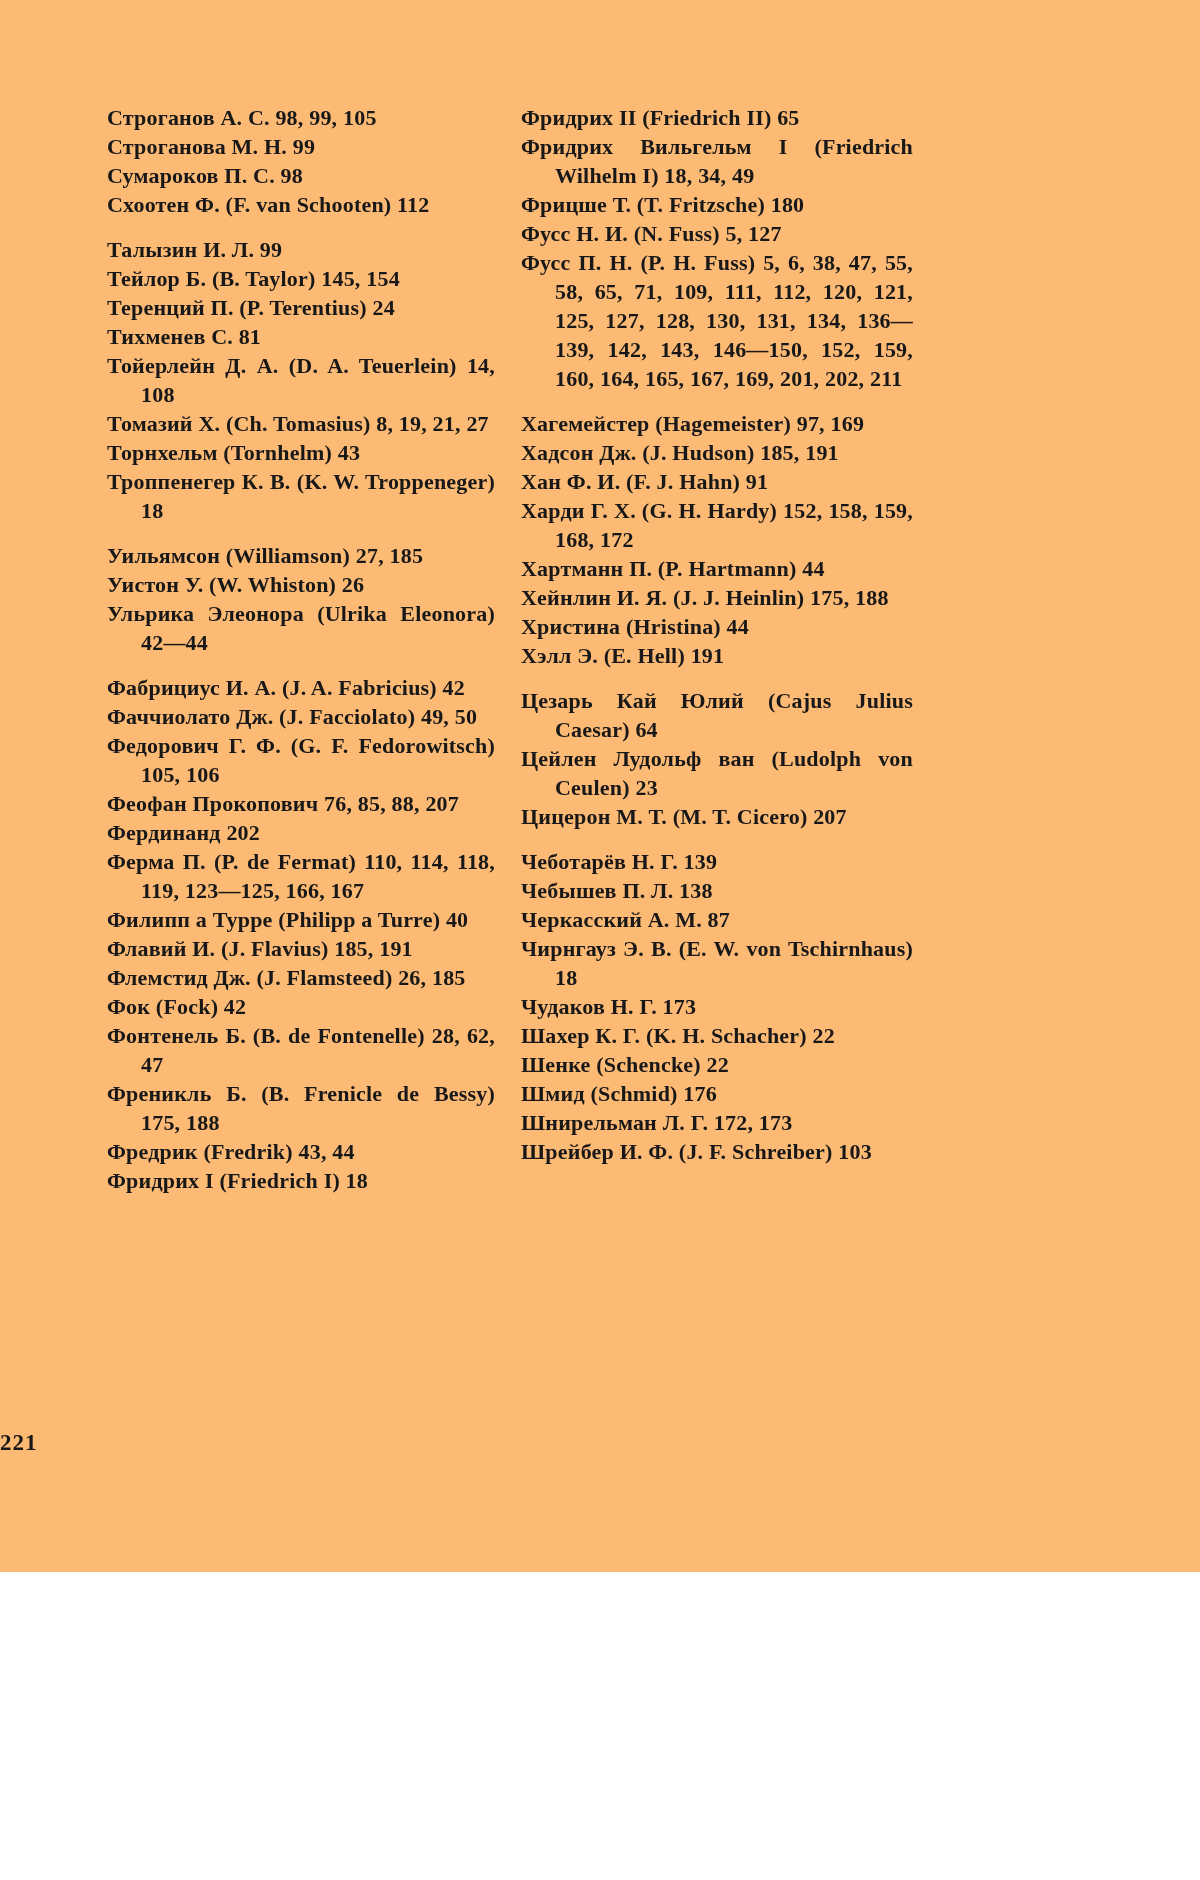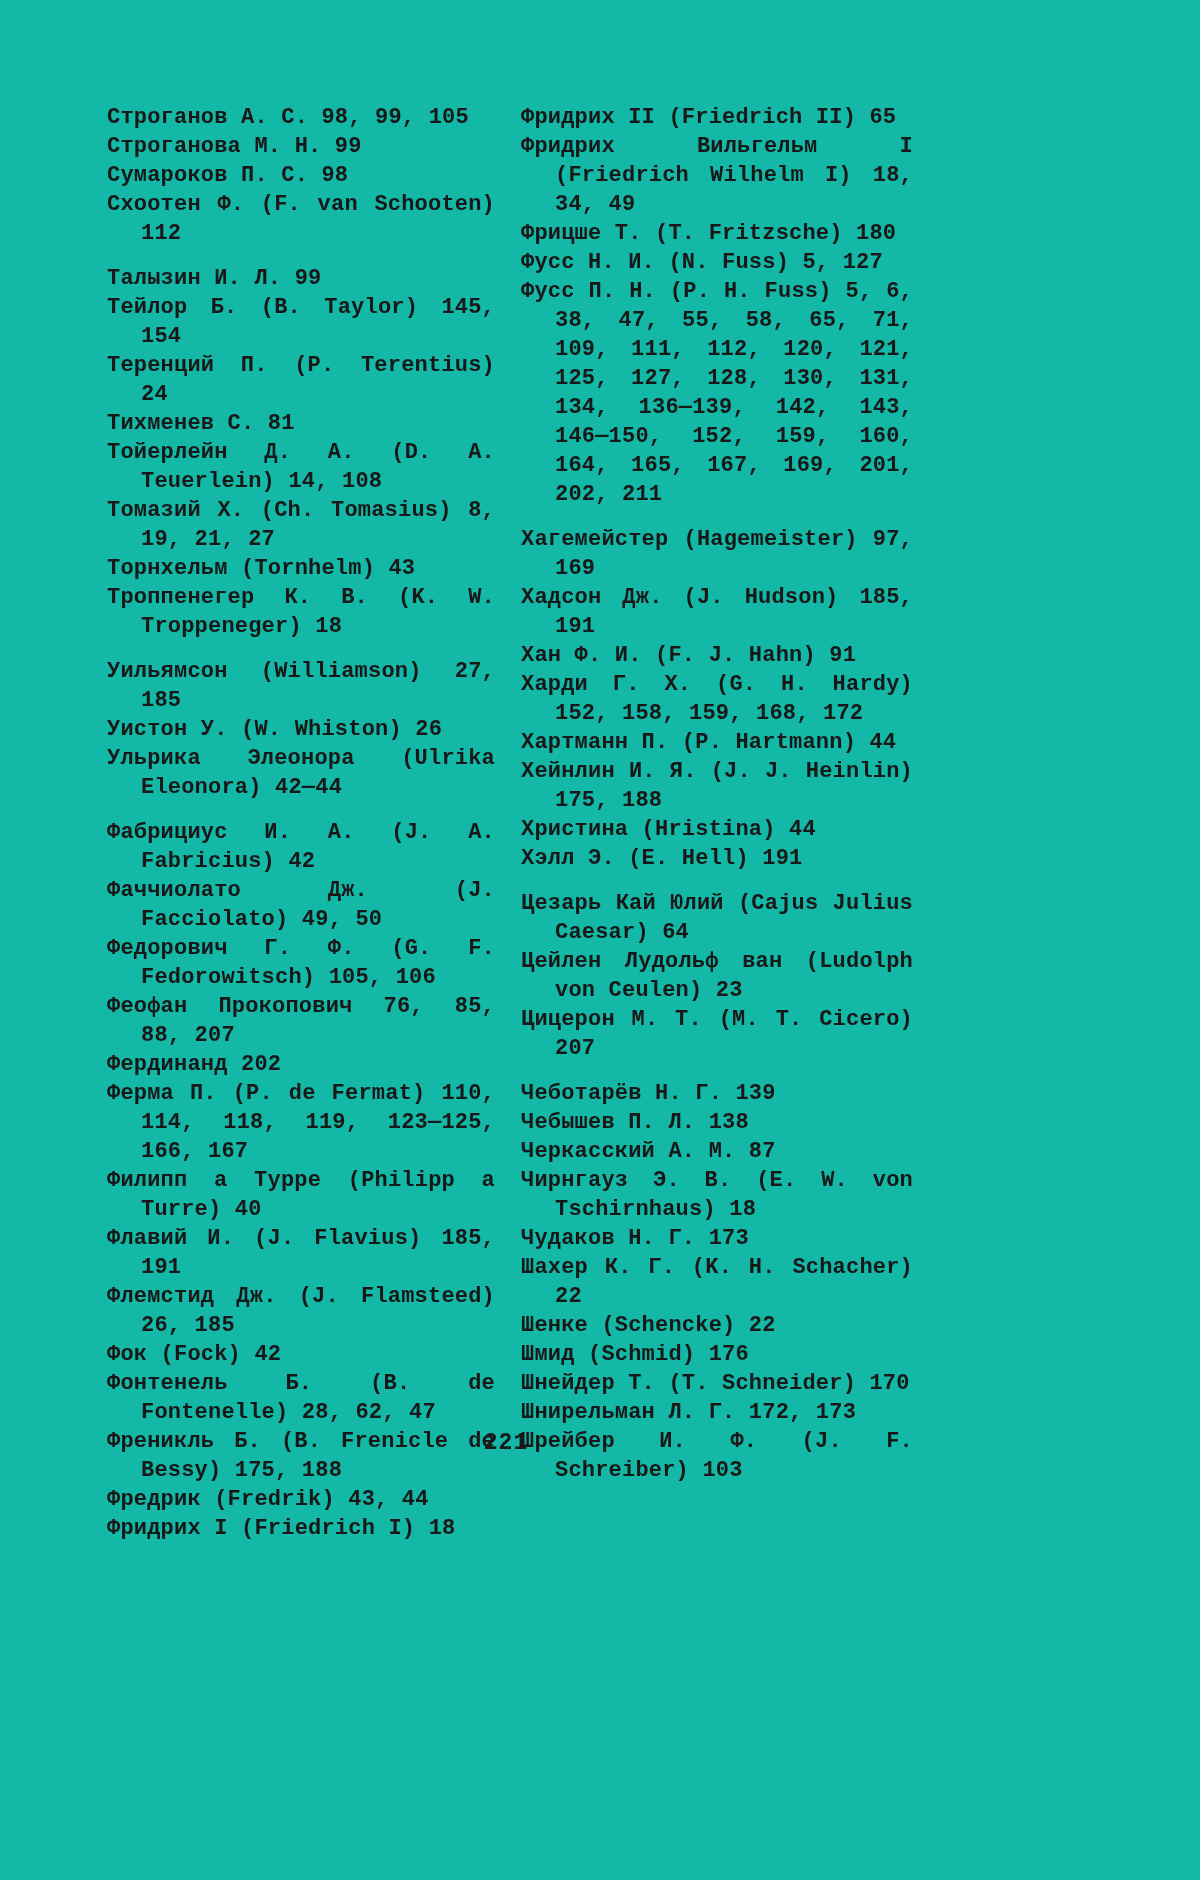--- a/index.html
+++ b/index.html
@@ -3,23 +3,23 @@
 <meta charset="utf-8">
 <style>
   html, body {
     margin: 0;
     padding: 0;
     background: #ffffff;
   }
   .page {
     position: relative;
     width: 1200px;
-    height: 1880px;
-    background: #14b8a6;
-    font-family: Liberation Mono, monospace;
+    height: 1572px;
+    background: #fdba74;
+    font-family: Liberation Serif, serif;
     color: #181818;
     overflow: hidden;
   }
   .col {
     position: absolute;
     top: 103px;
   }
   .col-left {
     left: 107px;
     width: 388px;
@@ -39,21 +39,21 @@
     letter-spacing: 0.2px;
   }
   .entry.gap {
     margin-top: 16px;
   }
   .page-number {
     position: absolute;
     top: 1430px;
     left: 0;
     width: 1012px;
-    text-align: center;
+    text-align: left;
     font-size: 23px;
     font-weight: 700;
     letter-spacing: 1px;
   }
 </style>
 </head>
 <body>
 
 <div class="page">
 
@@ -107,20 +107,19 @@
       <p class="entry">Цейлен Лудольф ван (Ludolph von Ceulen) 23</p>
       <p class="entry">Цицерон М. Т. (M. T. Cicero) 207</p>
       <p class="entry gap">Чеботарёв Н. Г. 139</p>
       <p class="entry">Чебышев П. Л. 138</p>
       <p class="entry">Черкасский А. М. 87</p>
       <p class="entry">Чирнгауз Э. В. (E. W. von Tschirnhaus) 18</p>
       <p class="entry">Чудаков Н. Г. 173</p>
       <p class="entry">Шахер К. Г. (K. H. Schacher) 22</p>
       <p class="entry">Шенке (Schencke) 22</p>
       <p class="entry">Шмид (Schmid) 176</p>
-      <p class="entry">Шнейдер Т. (T. Schneider) 170</p>
       <p class="entry">Шнирельман Л. Г. 172, 173</p>
       <p class="entry">Шрейбер И. Ф. (J. F. Schreiber) 103</p>
     </div>
 
   <div class="page-number">221</div>
 
 </div>
 
 </body></html>

